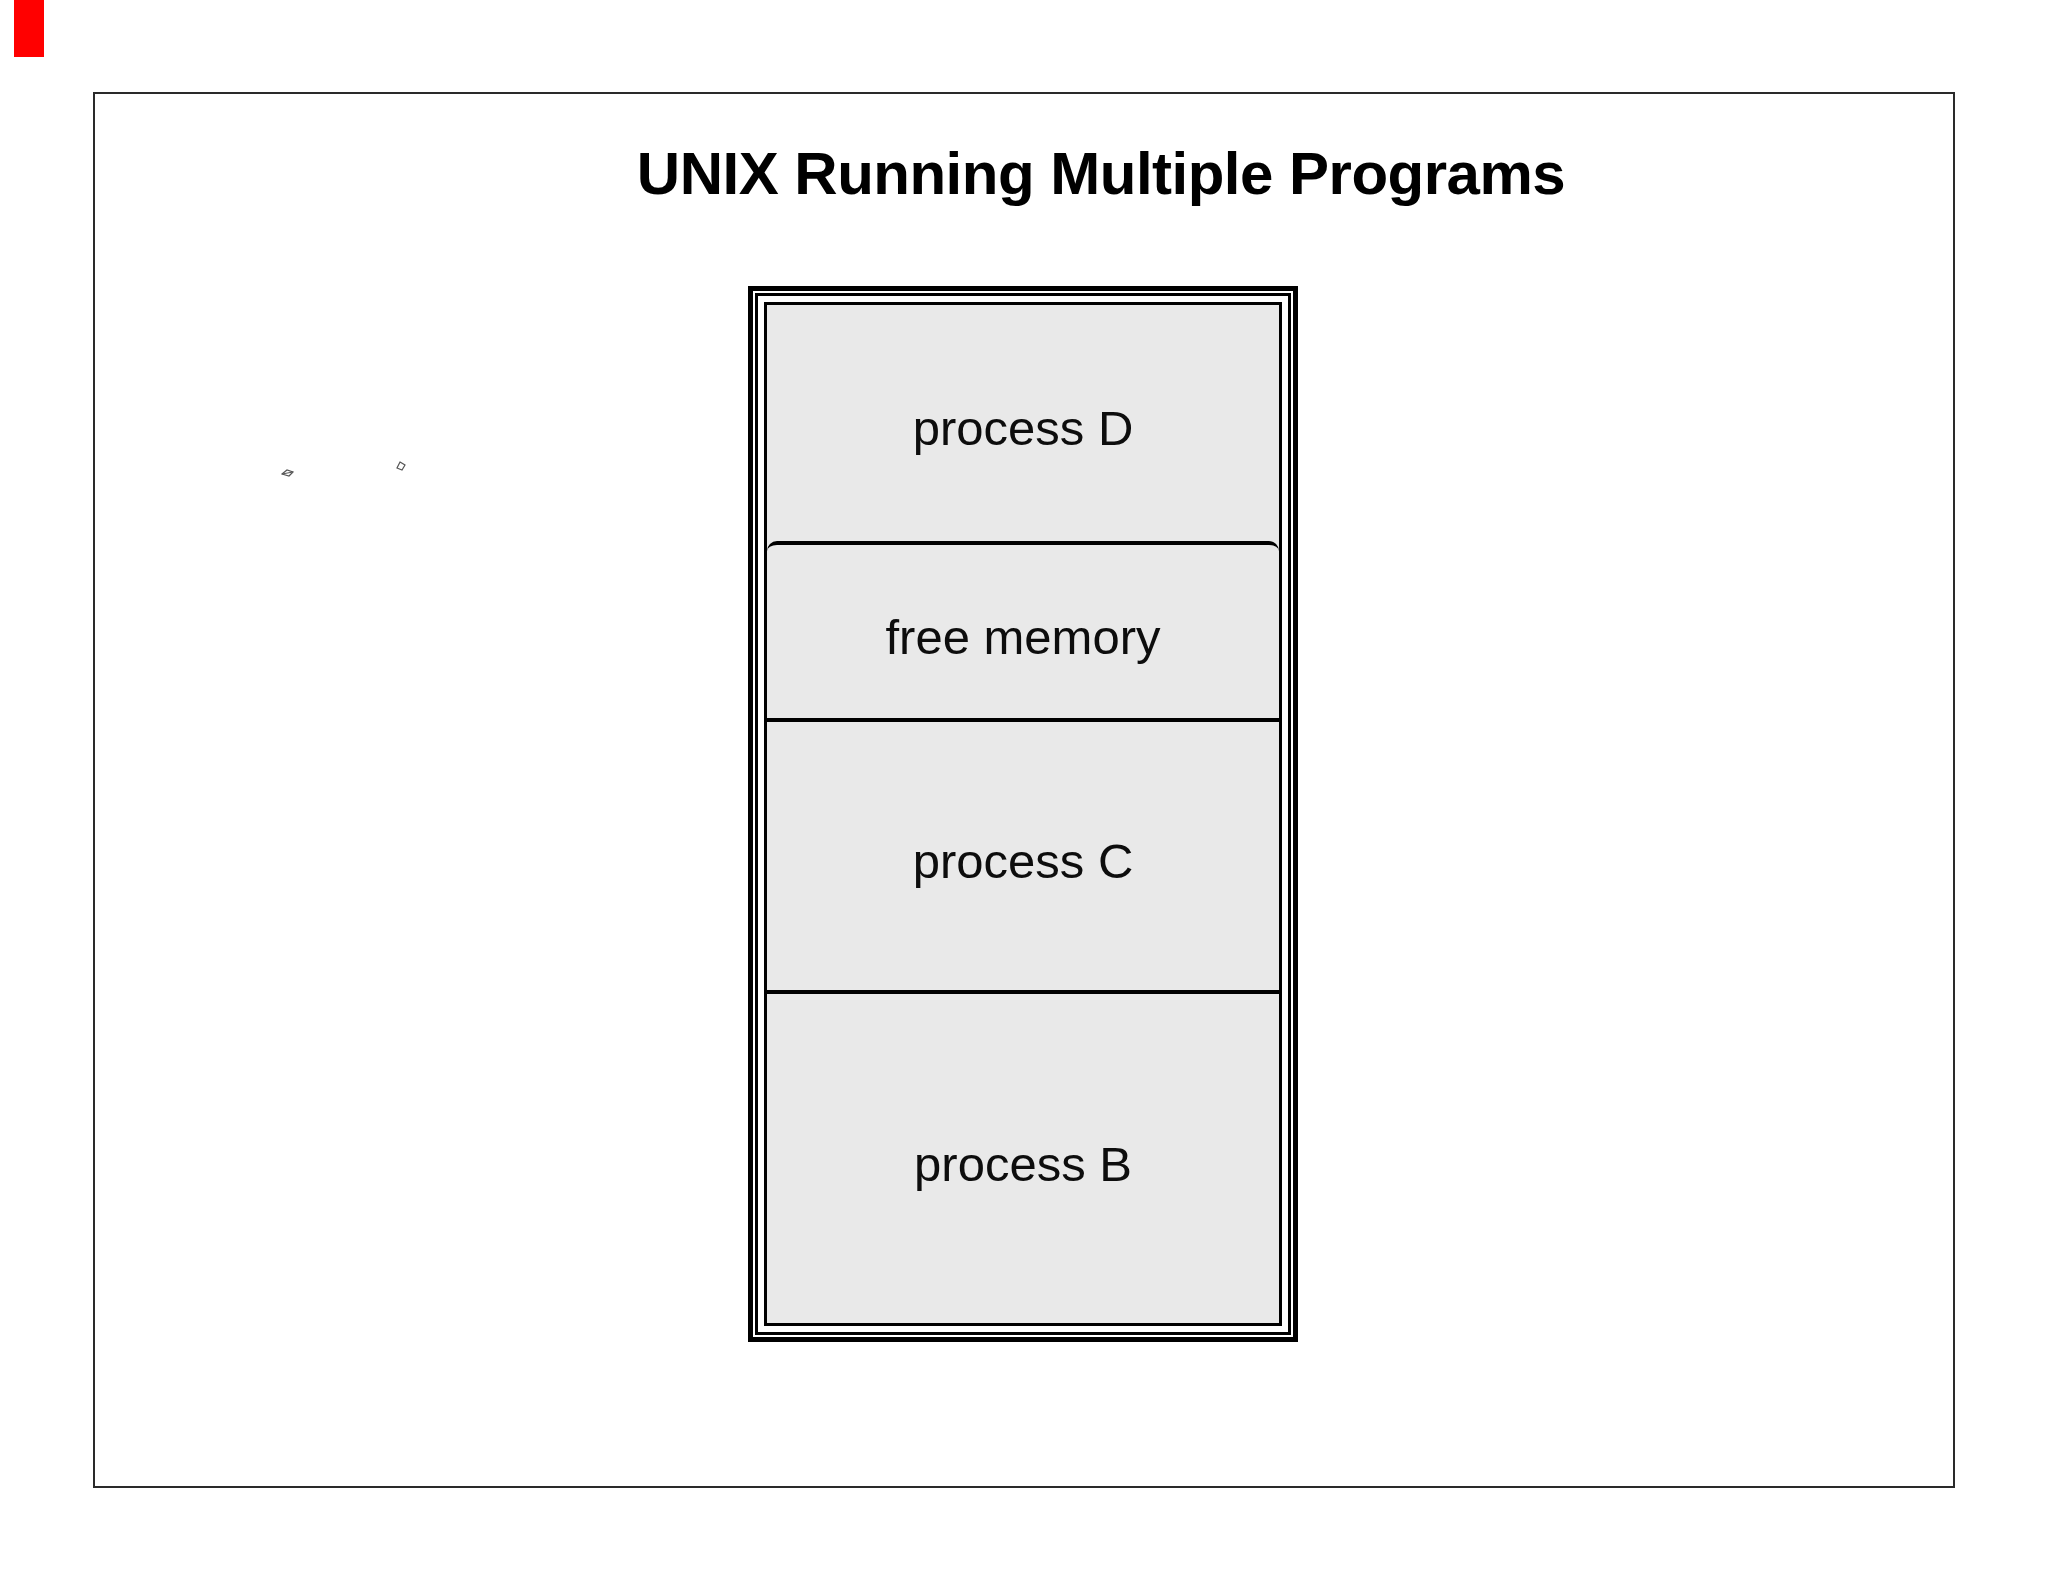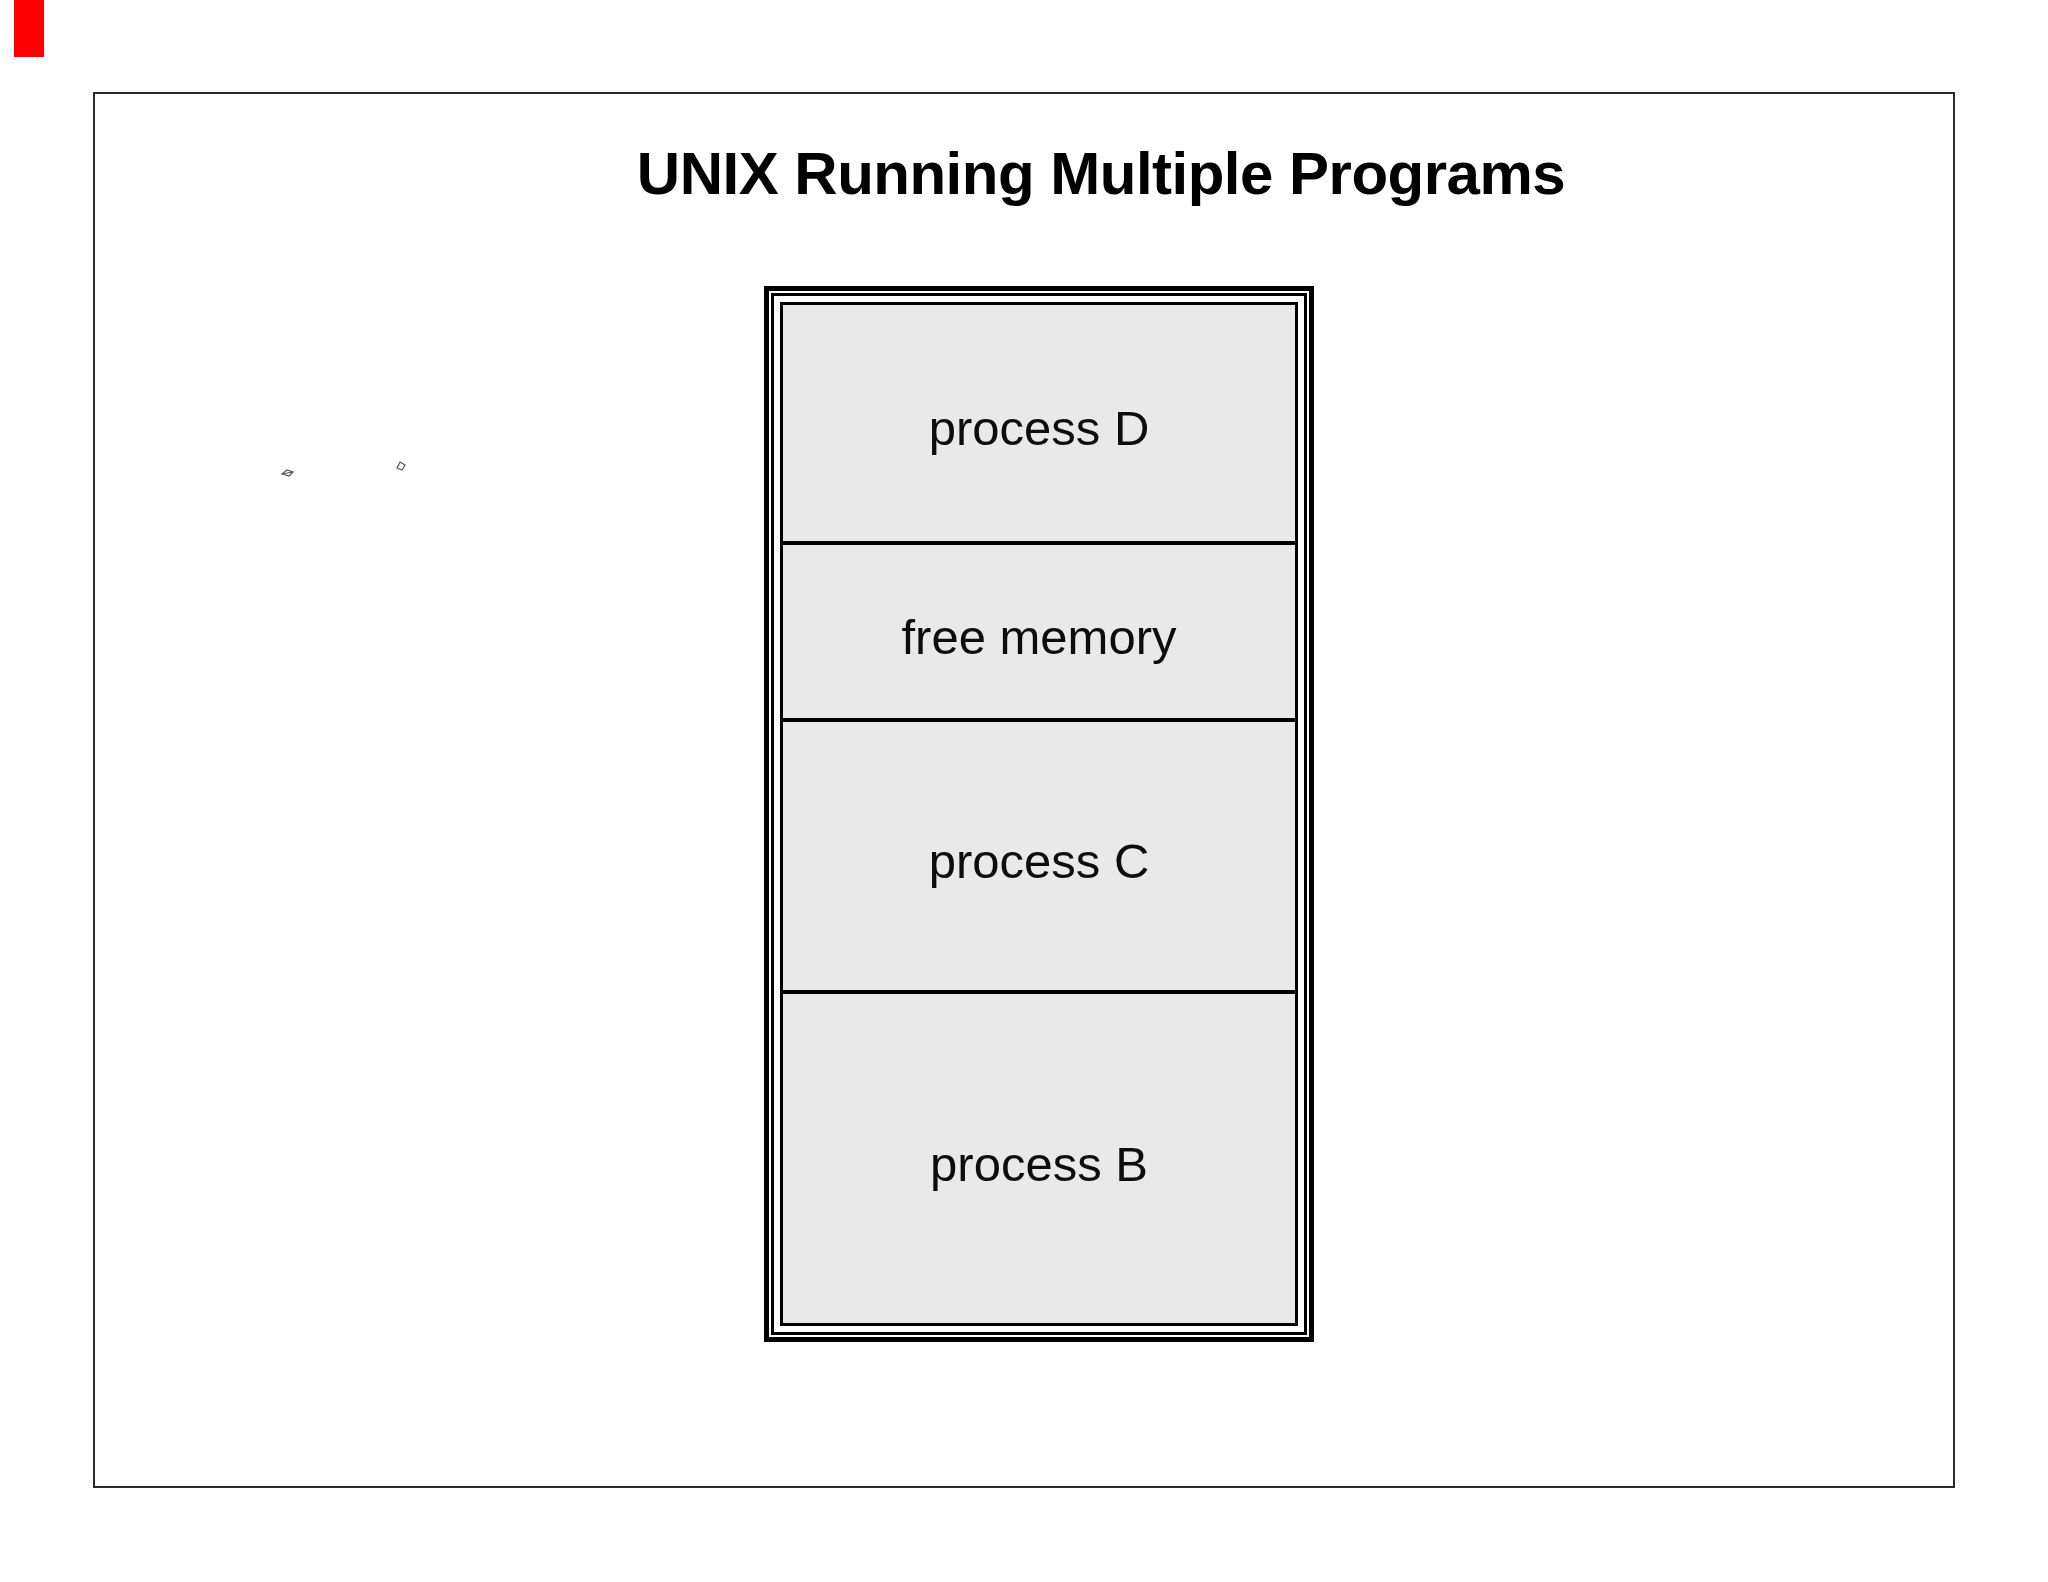--- a/index.html
+++ b/index.html
@@ -53,21 +53,20 @@
   .mem-frame-outer {
     position: absolute;
     left: 748px;
     top: 286px;
     width: 550px;
     height: 1056px;
     box-sizing: border-box;
     border: 5px solid #000000;
     padding: 2px;
     background: #ffffff;
-    margin-left: 16px;
   }
   .mem-frame-mid {
     box-sizing: border-box;
     width: 100%;
     height: 100%;
     border: 3px solid #000000;
     padding: 6px;
     background: #ffffff;
   }
   .mem-stack {
@@ -85,21 +84,21 @@
     justify-content: center;
     font-size: 49px;
     color: #0d0d0d;
     background: #e9e9e9;
     min-height: 0;
   }
   .mem-section + .mem-section { border-top: 4px solid #000000; }
   .mem-section span { padding-top: 10px; }
 
   .grow-d      { flex-grow: 176; }
-  .grow-free   { flex-grow: 111; }
+  .grow-free   { flex-grow: 111; border-radius: 10px; }
   .grow-c      { flex-grow: 209; align-items: center; }
   .grow-interp { flex-grow: 104; }
   .grow-b      { flex-grow: 272; text-align: center; }
   .grow-kernel { flex-grow: 115; }
 
   
   .speck { position: absolute; }
   .speck-1 { left: 281px; top: 468px; }
   .speck-2 { left: 395px; top: 461px; }
 </style>

